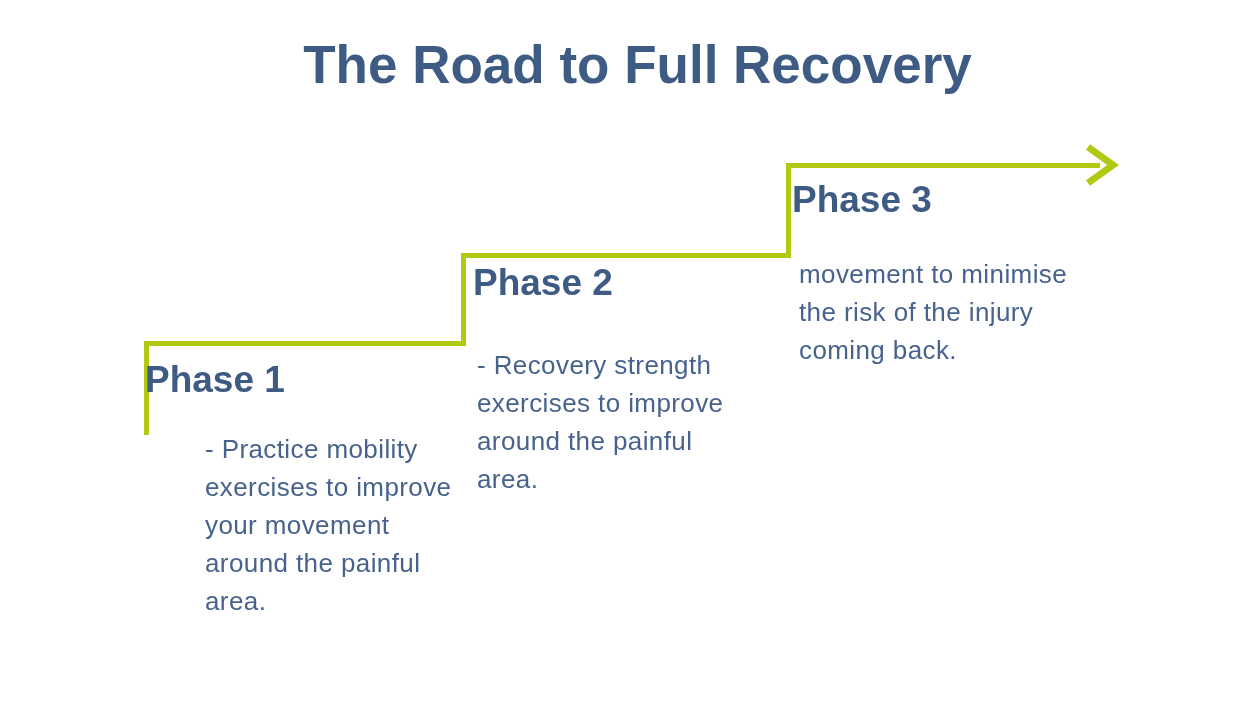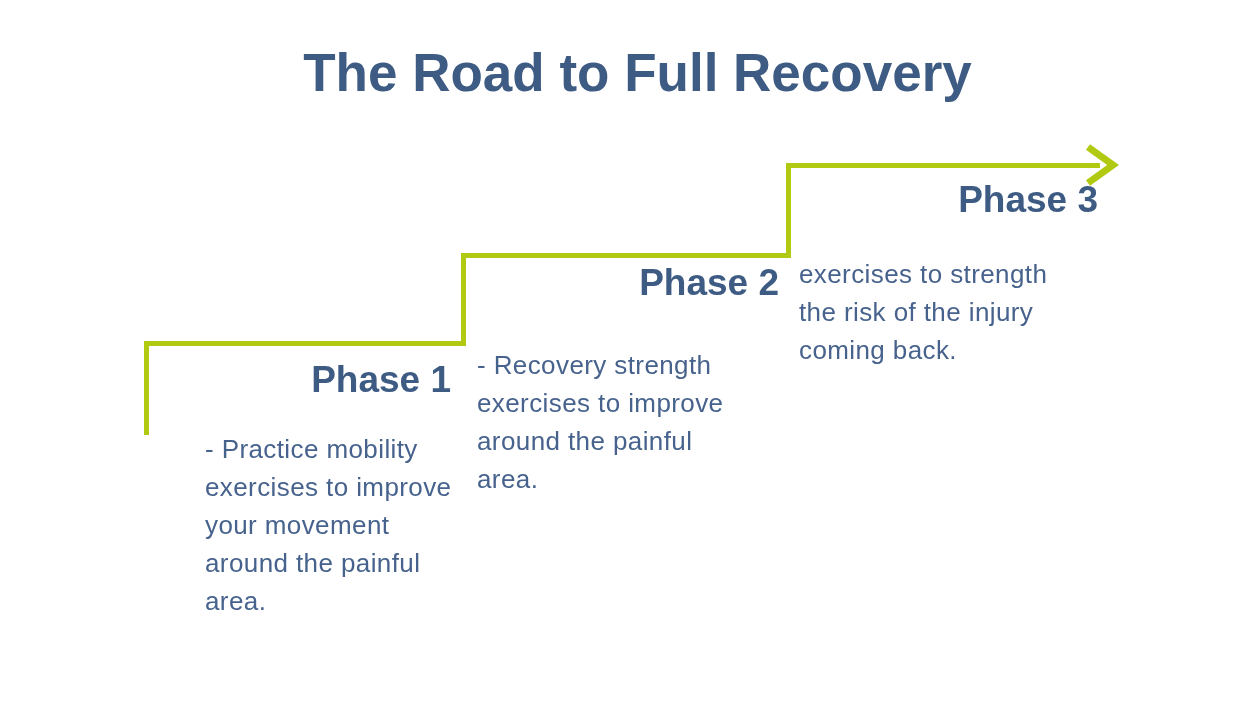--- a/index.html
+++ b/index.html
@@ -13,21 +13,21 @@
     height: 701px;
     background: var(--bg, #ffffff);
     font-family: "Liberation Sans", sans-serif;
     overflow: hidden;
   }
   .title {
     position: absolute;
     left: 0;
     right: 0;
     top: 34px;
-    margin: 8px;
+    margin: 0;
     text-align: center;
     font-size: 53px;
     font-weight: bold;
     letter-spacing: 0px;
     color: var(--navy, #3d5b83);
     padding-left: 42px;
   }
   .step-line {
     position: absolute;
     background: var(--green, #b1ca11);
@@ -44,21 +44,21 @@
     position: absolute;
     left: 1084px;
     top: 142px;
     width: 36px;
     height: 46px;
   }
   .phase-title {
     position: absolute;
     margin: 0;
     width: 306px;
-    text-align: right;
+    text-align: left;
     font-size: 37px;
     font-weight: bold;
     line-height: 1;
     color: var(--navy, #3d5b83);
   }
   #phase1-title { left: 145px; top: 361px; }
   #phase2-title { left: 473px; top: 264px; }
   #phase3-title { left: 792px; top: 181px; }
   .phase-desc {
     position: absolute;
@@ -104,18 +104,18 @@
   <h2 class="phase-title" id="phase2-title">Phase 2</h2>
   <div class="phase-desc" id="phase2-desc">
       <div>- Recovery strength</div>
       <div>exercises to improve</div>
       <div>around the painful</div>
       <div>area.</div>
     </div>
 
   <h2 class="phase-title" id="phase3-title">Phase 3</h2>
   <div class="phase-desc" id="phase3-desc">
-      <div>exercises to strength</div>
+      <div>movement to minimise</div>
       <div>the risk of the injury</div>
       <div>coming back.</div>
     </div>
 
 </div>
 
 </body></html>

